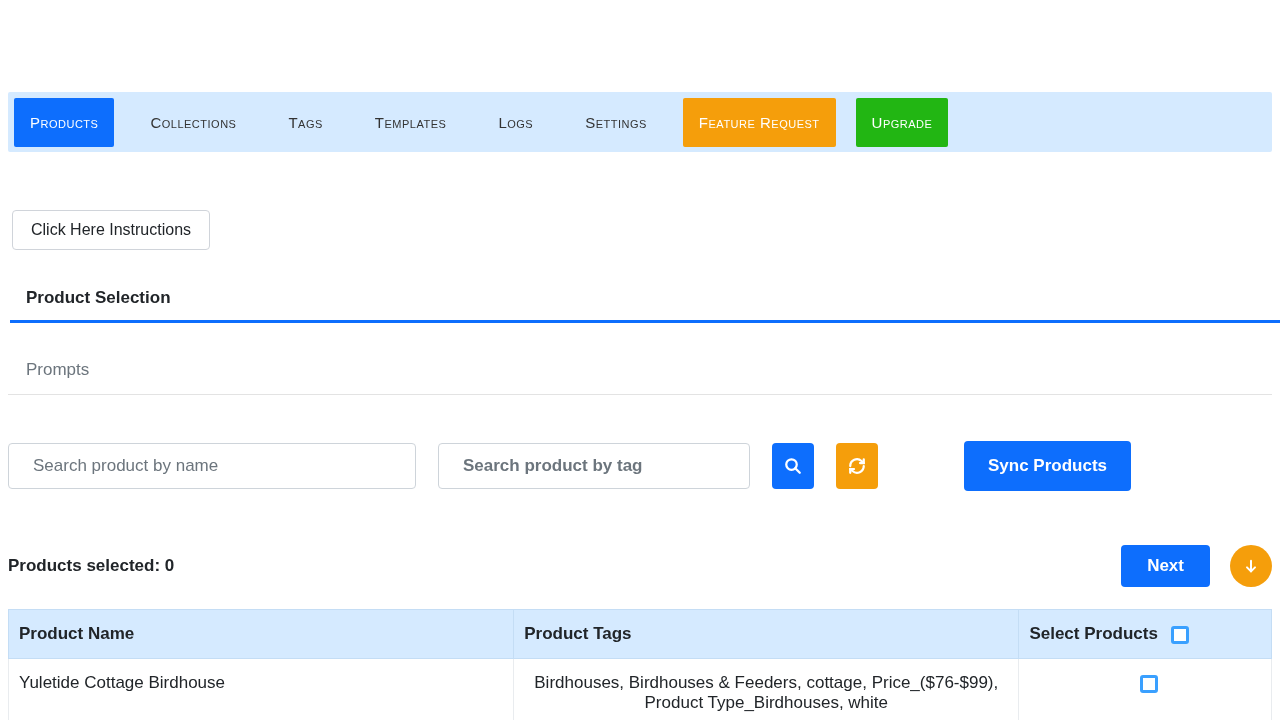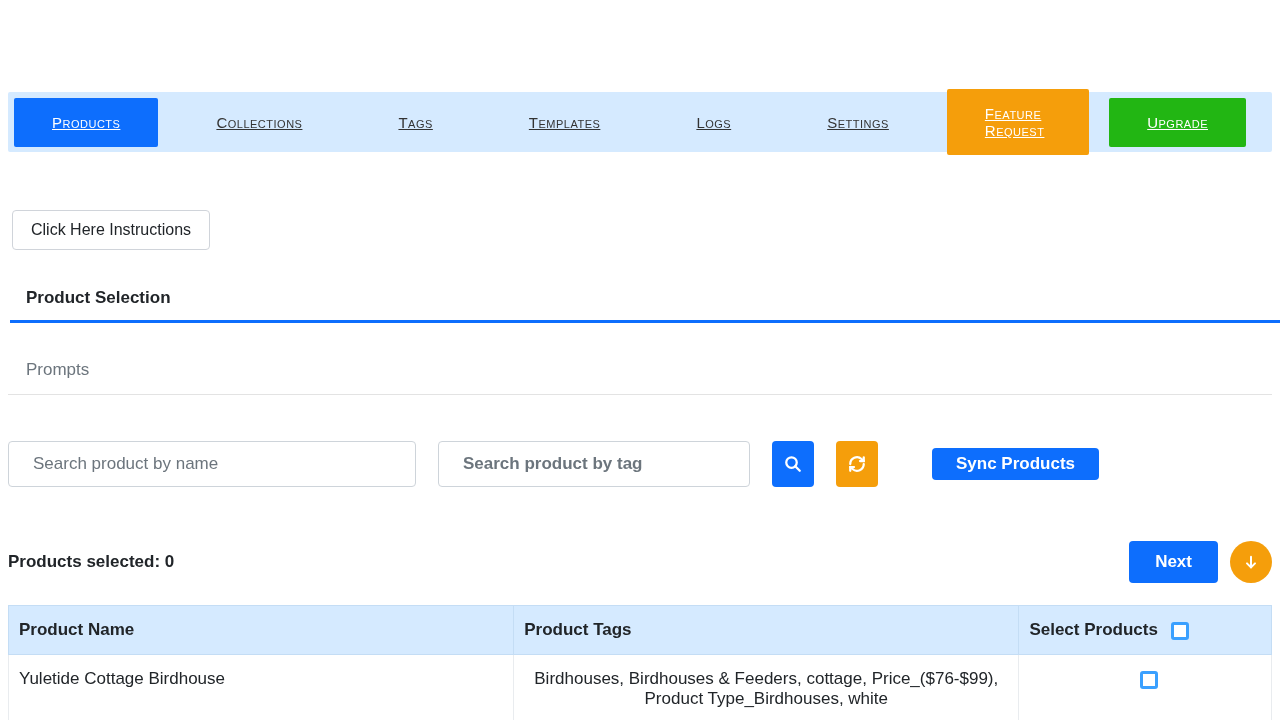--- a/index.html
+++ b/index.html
@@ -12,29 +12,28 @@
   .navbar {
     display: flex;
     align-items: center;
     background: #d5eaff;
     border-radius: 2px;
     gap: 0;
     padding: 6px 6px;
     height: 60px;
   }
   .nav-item {
-    padding: 16px 38px;
+    padding: 16px 16px;
     font-size: 15px;
     font-variant: small-caps;
     letter-spacing: 0.5px;
     color: #333;
     cursor: pointer;
     border-radius: 2px;
     margin-right: 20px;
-    text-decoration: underline;
   }
   .nav-item.active { background: #0d6efd; color: #fff; }
   .nav-item.feature { background: #f59e0b; color: #fff; }
   .nav-item.upgrade { background: #22b613; color: #fff; }
 
   .instructions-btn {
     margin-top: 58px;
     margin-left: 4px;
     display: inline-block;
     padding: 10px 18px;
@@ -97,41 +96,41 @@
     width: 42px; height: 46px;
     border: none; border-radius: 4px;
     display: inline-flex; align-items: center; justify-content: center;
     cursor: pointer;
     color: #fff;
   }
   .btn-primary { background: #0d6efd; }
   .btn-warning { background: #f59e0b; }
 
   .sync-btn {
-    margin-left: 32px;
-    height: 32px;
+    margin-left: 64px;
+    height: 50px;
     padding: 0 24px;
     background: #0d6efd;
     color: #fff;
     border: none;
     border-radius: 4px;
     font-size: 17px;
     font-weight: 600;
     cursor: pointer;
   }
 
   .selected-row {
     display: flex;
     align-items: center;
     justify-content: space-between;
     margin-top: 54px;
     padding: 0 0;
   }
   .selected-label { font-weight: 700; font-size: 17px; }
-  .right-group { display: flex; align-items: flex-end; gap: 12px; }
+  .right-group { display: flex; align-items: flex-end; gap: 20px; }
   .next-btn {
     height: 42px;
     padding: 0 26px;
     background: #0d6efd;
     color: #fff; border: none; border-radius: 4px;
     font-size: 17px; font-weight: 600; cursor: pointer;
   }
   .circle-btn {
     width: 42px; height: 42px;
     border-radius: 50%;

